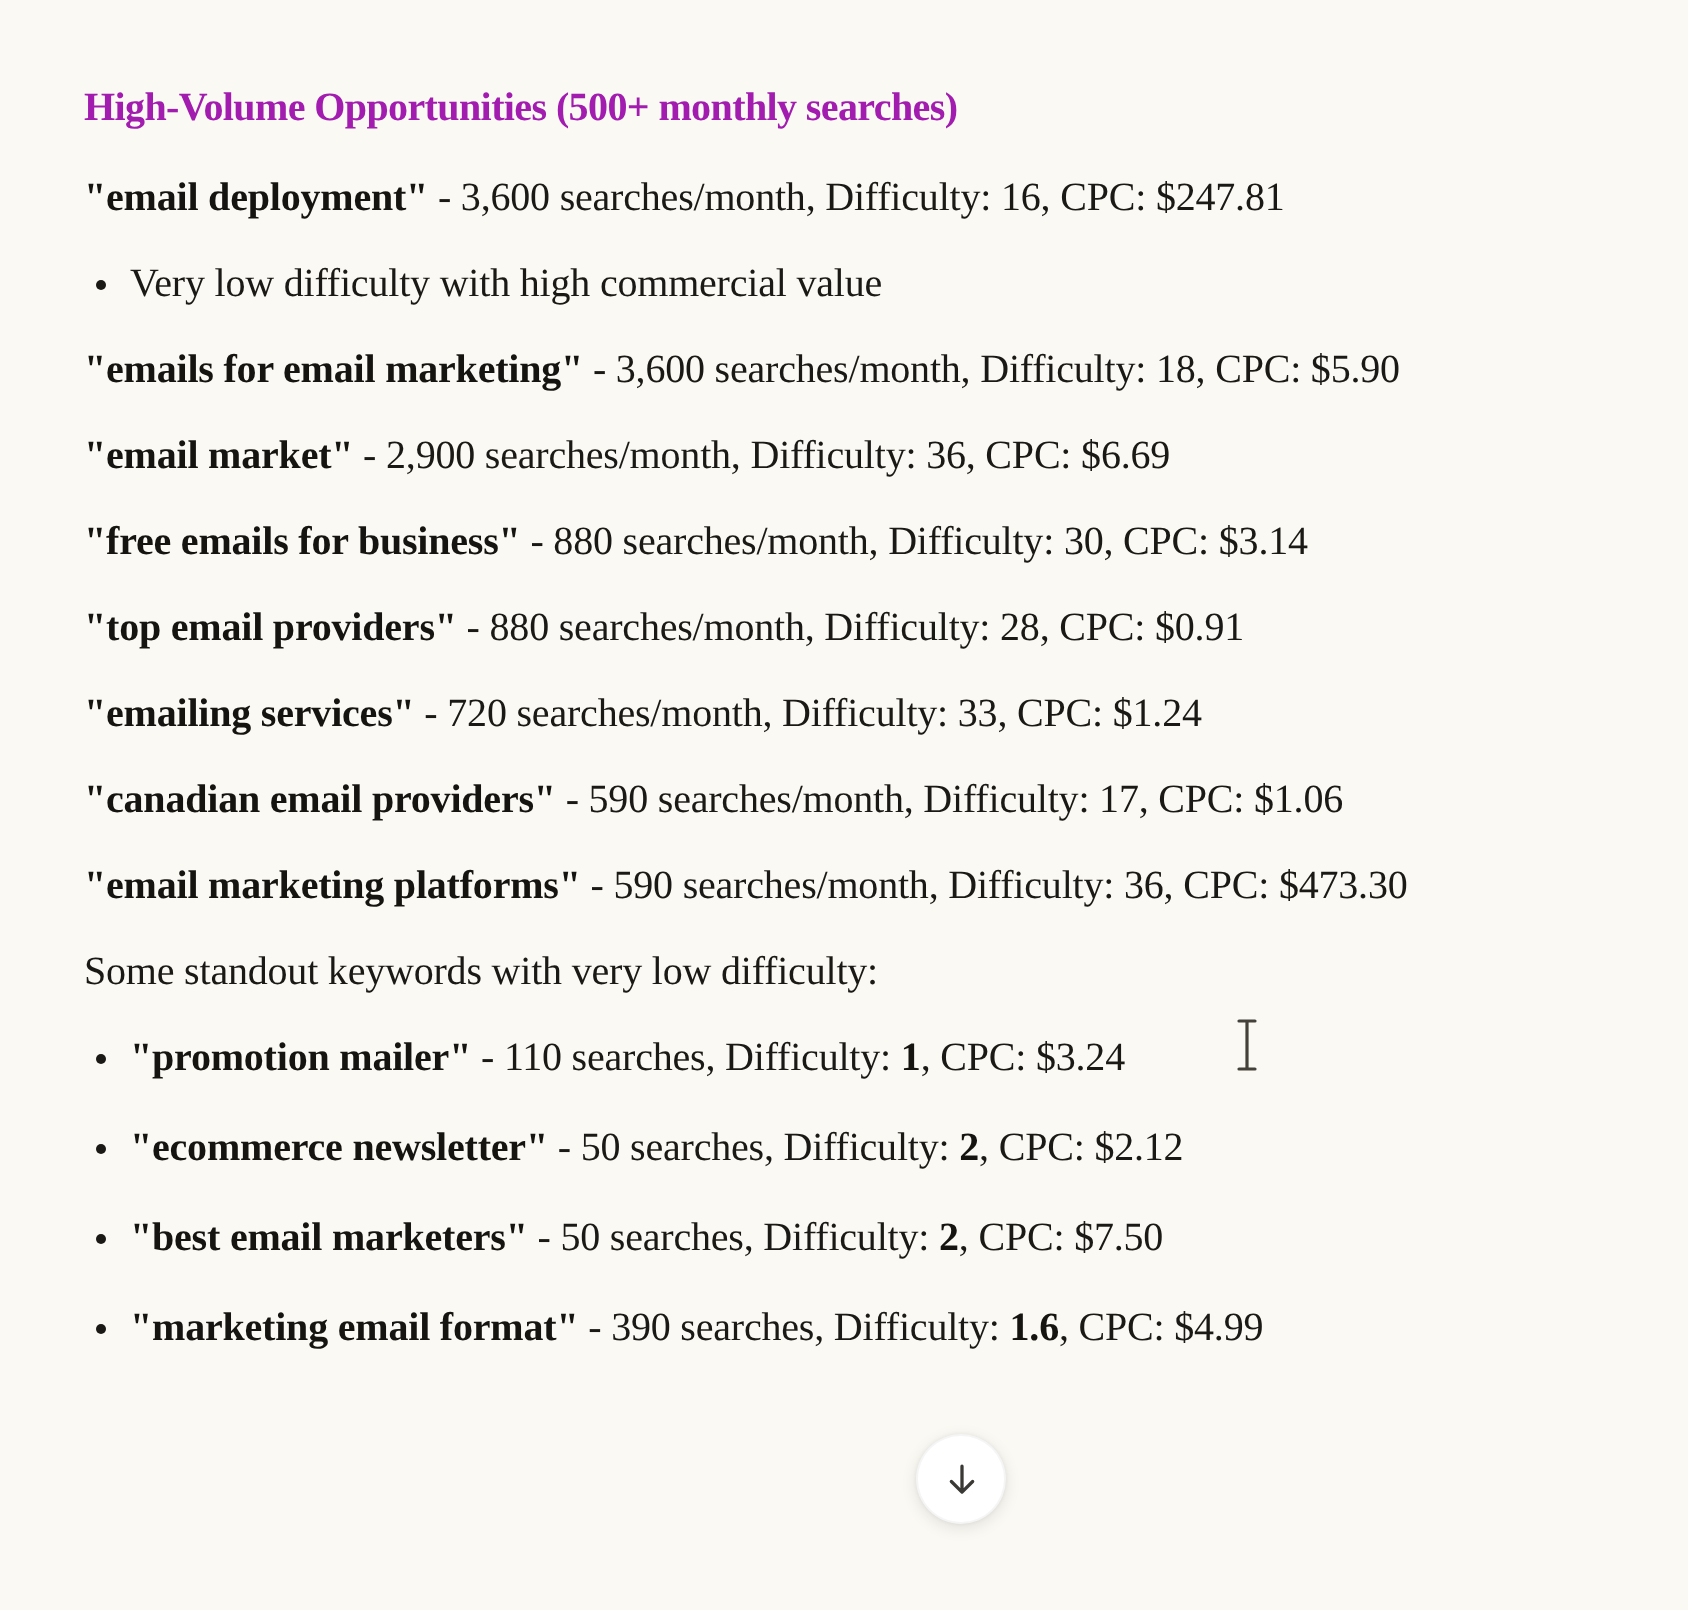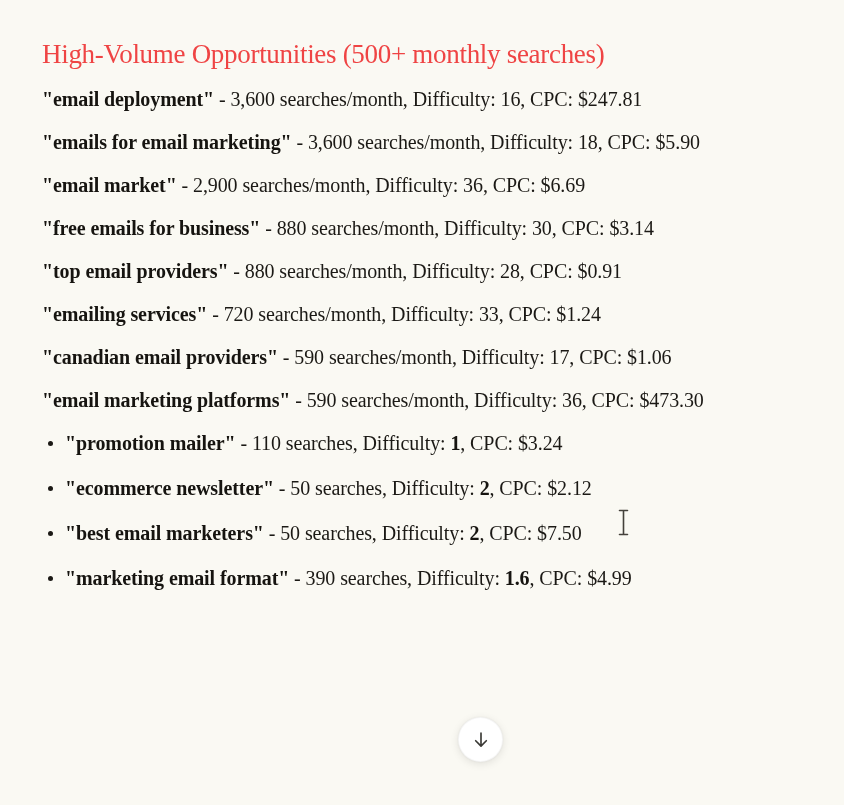--- a/index.html
+++ b/index.html
@@ -11,25 +11,25 @@
     overflow: hidden;
     background: #faf9f3;
     color: #1b1915;
     font-family: "Liberation Serif", "DejaVu Serif", serif;
   }
   main.content {
     padding: 37px 40px 0 42px;
   }
   h2.section-heading {
     margin: 0 0 15px 0;
-    font-size: 27px;
+    font-size: 20px;
     line-height: 34px;
-    font-weight: 400;
+    font-weight: 700;
     letter-spacing: -0.3px;
-    color: #ef4444;
+    color: #a21caf;
   }
   h2.section-heading.second { margin-top: 4px; }
   p.kw-line, p.intro-line {
     margin: 0 0 16px 0;
     font-size: 20px;
     line-height: 27px;
     letter-spacing: -0.1px;
   }
   p.kw-line strong, li strong {
     font-weight: 700;
@@ -86,37 +86,41 @@
 </style>
 </head>
 <body>
 
 <main class="content">
 
   <h2 class="section-heading">High-Volume Opportunities (500+ monthly searches)</h2>
 
   <p class="kw-line"><strong>"email deployment"</strong><span> - 3,600 searches/month, Difficulty: 16, CPC: $247.81</span></p>
 
+  <ul class="note-list">
+    <li>Very low difficulty with high commercial value</li>
+  </ul>
 
   <p class="kw-line"><strong>"emails for email marketing"</strong><span> - 3,600 searches/month, Difficulty: 18, CPC: $5.90</span></p>
 
   <p class="kw-line"><strong>"email market"</strong><span> - 2,900 searches/month, Difficulty: 36, CPC: $6.69</span></p>
 
   <p class="kw-line"><strong>"free emails for business"</strong><span> - 880 searches/month, Difficulty: 30, CPC: $3.14</span></p>
 
   <p class="kw-line"><strong>"top email providers"</strong><span> - 880 searches/month, Difficulty: 28, CPC: $0.91</span></p>
 
   <p class="kw-line"><strong>"emailing services"</strong><span> - 720 searches/month, Difficulty: 33, CPC: $1.24</span></p>
 
   <p class="kw-line"><strong>"canadian email providers"</strong><span> - 590 searches/month, Difficulty: 17, CPC: $1.06</span></p>
 
 
   <p class="kw-line"><strong>"email marketing platforms"</strong><span> - 590 searches/month, Difficulty: 36, CPC: $473.30</span></p>
 
 
+  <p class="intro-line">Some standout keywords with very low difficulty:</p>
 
   <ul class="kw-list">
     <li><strong>"promotion mailer"</strong><span> - 110 searches, Difficulty: </span><strong>1</strong><span>, CPC: $3.24</span></li>
     <li><strong>"ecommerce newsletter"</strong><span> - 50 searches, Difficulty: </span><strong>2</strong><span>, CPC: $2.12</span></li>
     <li><strong>"best email marketers"</strong><span> - 50 searches, Difficulty: </span><strong>2</strong><span>, CPC: $7.50</span></li>
     <li><strong>"marketing email format"</strong><span> - 390 searches, Difficulty: </span><strong>1.6</strong><span>, CPC: $4.99</span></li>
   </ul>
 
 </main>
 

